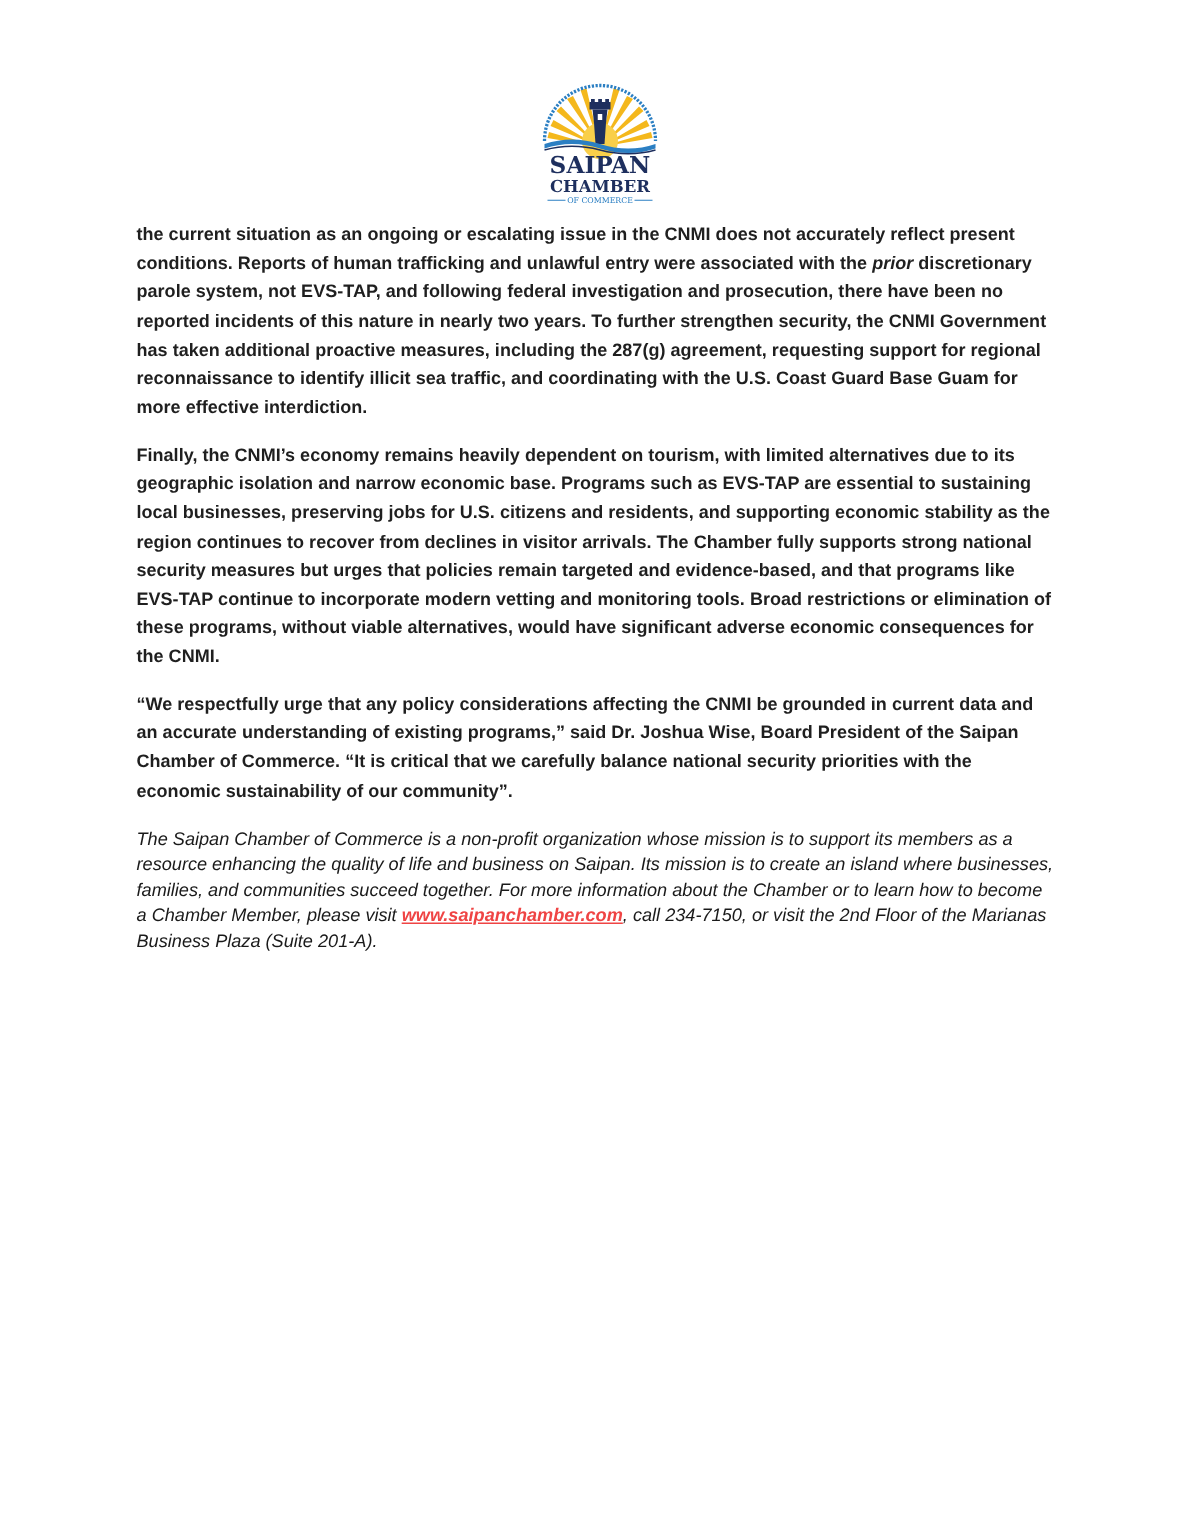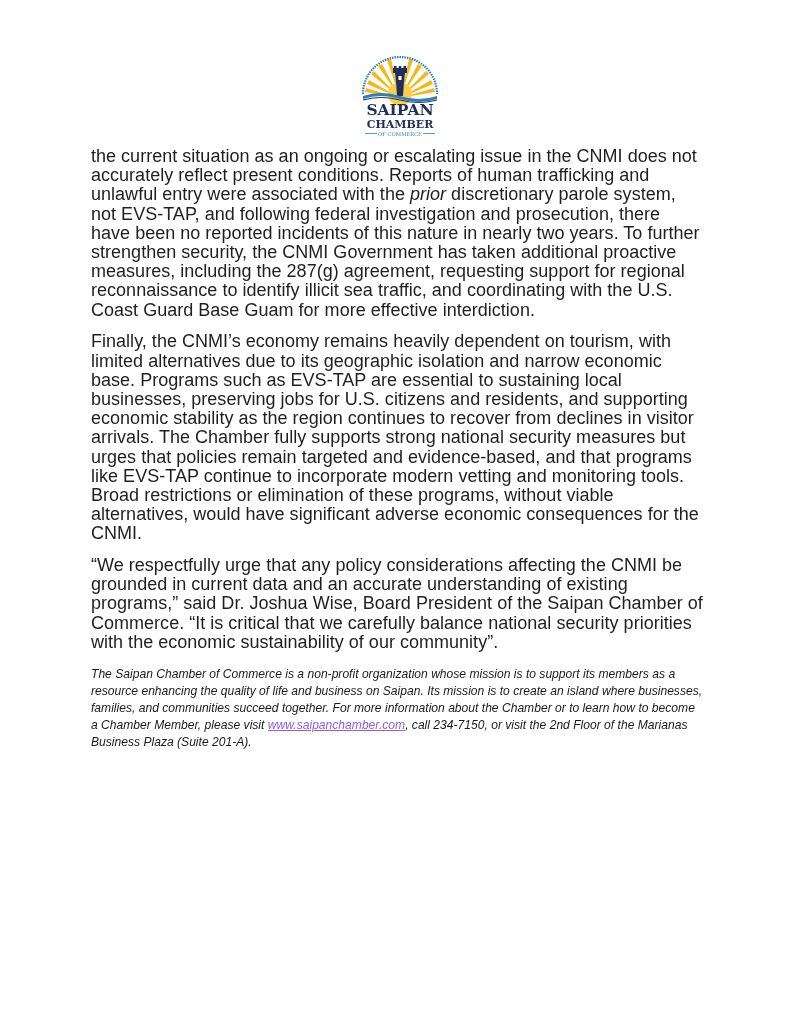--- a/index.html
+++ b/index.html
@@ -24,36 +24,38 @@
       text-align: center;
     }
     .logo svg { display: block; }
     .content {
       position: absolute;
       left: 91px;
       top: 147px;
       width: 612px;
     }
     .para {
-      font-size: 18px;
+      font-size: 12px;
       line-height: 19.2px;
       margin: 0 0 12.5px 0;
       letter-spacing: 0.02px;
+      font-weight: bold;
     }
     .para:first-child { margin-top: 0; }
     .footer {
       font-size: 12.1px;
       line-height: 17.1px;
       font-style: italic;
       margin: 14px 0 0 0;
       color: #1a1a1a;
     }
     .footer a {
-      color: #8b5cf6;
+      color: #ef4444;
       text-decoration: underline;
+      font-weight: bold;
     }
     em { font-style: italic; }
   </style>
 </head>
 <body>
 
 <div class="logo">
   <svg width="90" height="84" viewBox="0 0 90 84">
 
     <g>

